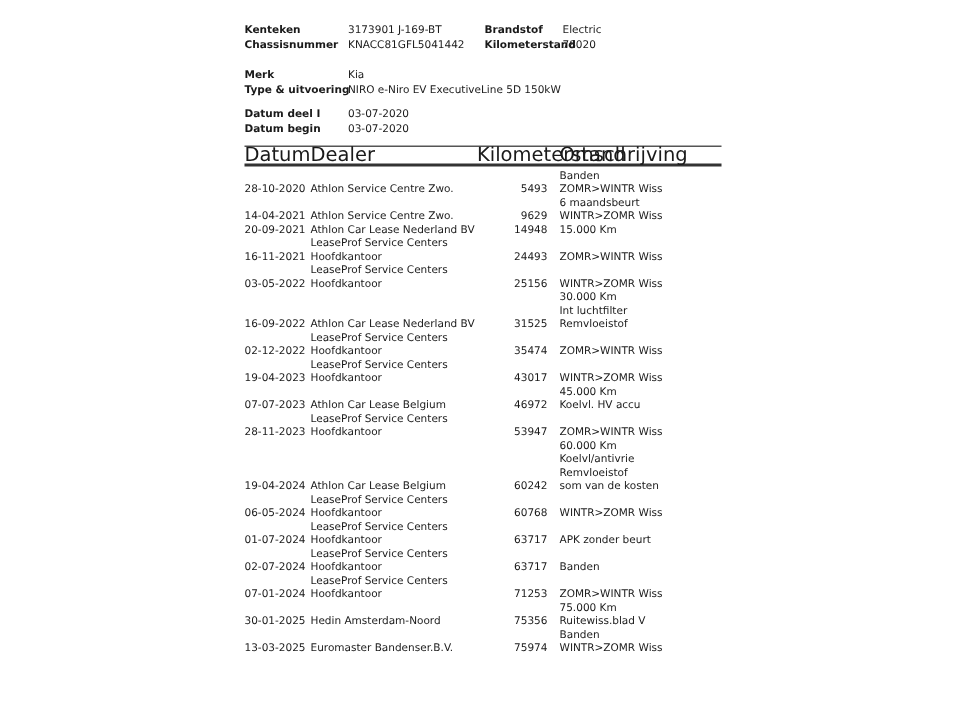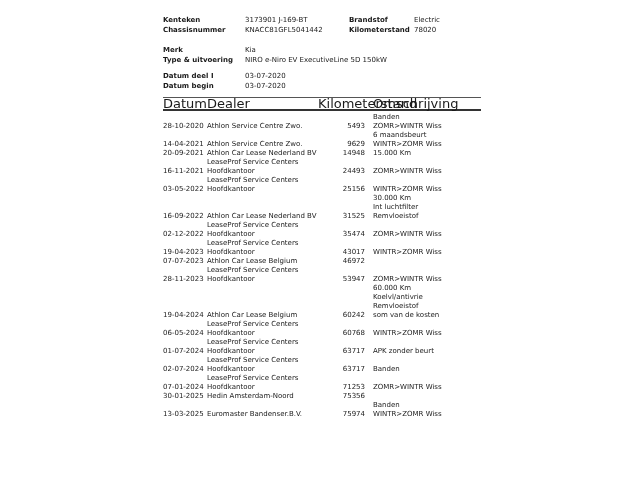--- a/index.html
+++ b/index.html
@@ -11,21 +11,21 @@
     font-family: "DejaVu Sans", "Liberation Sans", sans-serif;
     overflow: hidden;
   }
   .page { position: absolute; left: 163px; top: 15px; width: 318px; }
   .title {
     font-size: 10.5px; font-weight: bold; line-height: 12px;
     margin: 0 0 13px 0; color: #000;
   }
   .info-block { margin-bottom: 10px; }
   .info-block.tight { margin-bottom: 6px; }
-  .info-row { display: flex; font-size: 7px; line-height: 10px; white-space: nowrap; gap: 13px; }
+  .info-row { display: flex; font-size: 7px; line-height: 10px; white-space: nowrap; }
   .info-label  { width: 69px; font-weight: bold; }
   .info-value  { width: 91px; }
   .info-label2 { width: 52px; font-weight: bold; }
   .info-value2 { flex: 1; }
 
   .section-title { font-size: 7.5px; font-weight: bold; line-height: 9px; }
   .rule { border: 0; border-top: 1px solid #555; margin: 2px 0 0 0; height: 0; }
   .rule.thick { border-top: 2px solid #333; margin-top: 0; }
 
   .thead { display: flex; font-size: 13px; line-height: 11px; }
@@ -184,20 +184,24 @@
           <div class="col-oms">
             <div class="cell-line">WINTR&gt;ZOMR Wiss</div>
           </div>
         </div>
         <div class="trow">
           <div class="col-datum cell-line">07-07-2023</div>
           <div class="col-dealer">
             <div class="cell-line">Athlon Car Lease Belgium</div>
           </div>
           <div class="col-km cell-line">46972</div>
+          <div class="col-oms">
+            <div class="cell-line">45.000 Km</div>
+            <div class="cell-line">Koelvl. HV accu</div>
+          </div>
         </div>
         <div class="trow">
           <div class="col-datum cell-line">28-11-2023</div>
           <div class="col-dealer">
             <div class="cell-line">LeaseProf Service Centers</div>
             <div class="cell-line">Hoofdkantoor</div>
           </div>
           <div class="col-km cell-line">53947</div>
           <div class="col-oms">
             <div class="cell-line">ZOMR&gt;WINTR Wiss</div>
@@ -259,20 +263,24 @@
           <div class="col-oms">
             <div class="cell-line">ZOMR&gt;WINTR Wiss</div>
           </div>
         </div>
         <div class="trow">
           <div class="col-datum cell-line">30-01-2025</div>
           <div class="col-dealer">
             <div class="cell-line">Hedin Amsterdam-Noord</div>
           </div>
           <div class="col-km cell-line">75356</div>
+          <div class="col-oms">
+            <div class="cell-line">75.000 Km</div>
+            <div class="cell-line">Ruitewiss.blad V</div>
+          </div>
         </div>
         <div class="trow">
           <div class="col-datum cell-line">13-03-2025</div>
           <div class="col-dealer">
             <div class="cell-line">Euromaster Bandenser.B.V.</div>
           </div>
           <div class="col-km cell-line">75974</div>
           <div class="col-oms">
             <div class="cell-line">Banden</div>
             <div class="cell-line">WINTR&gt;ZOMR Wiss</div>

